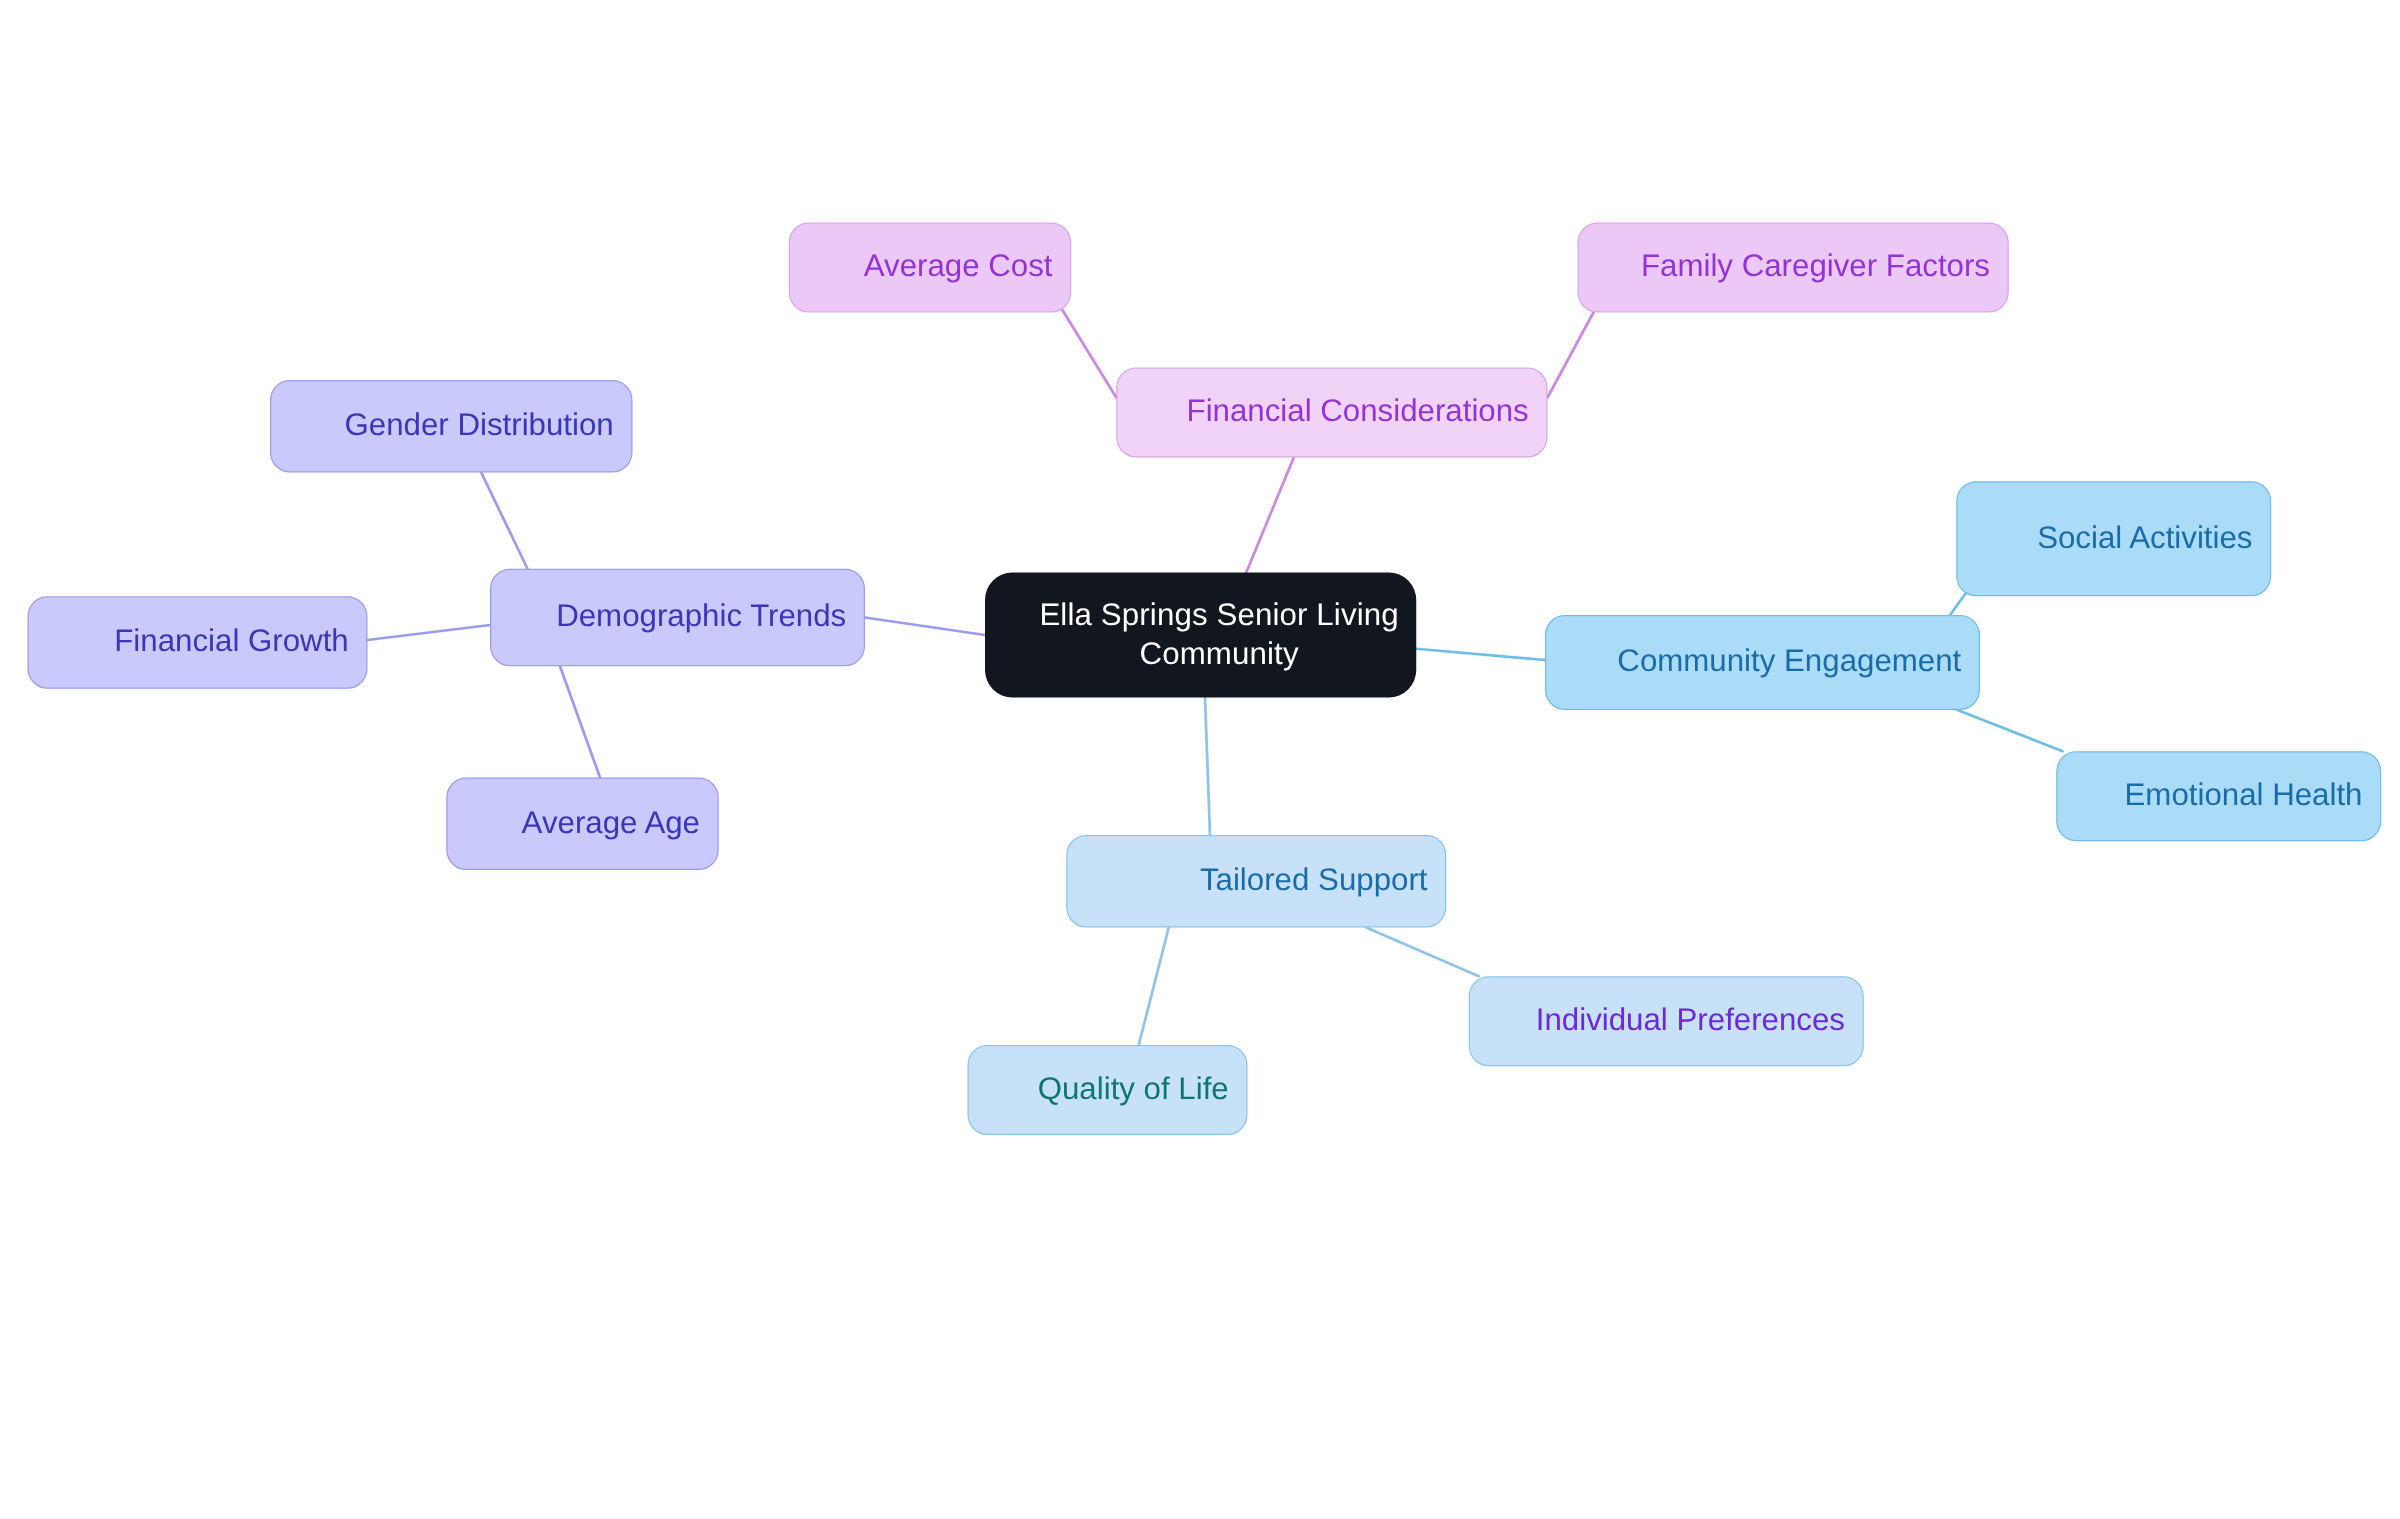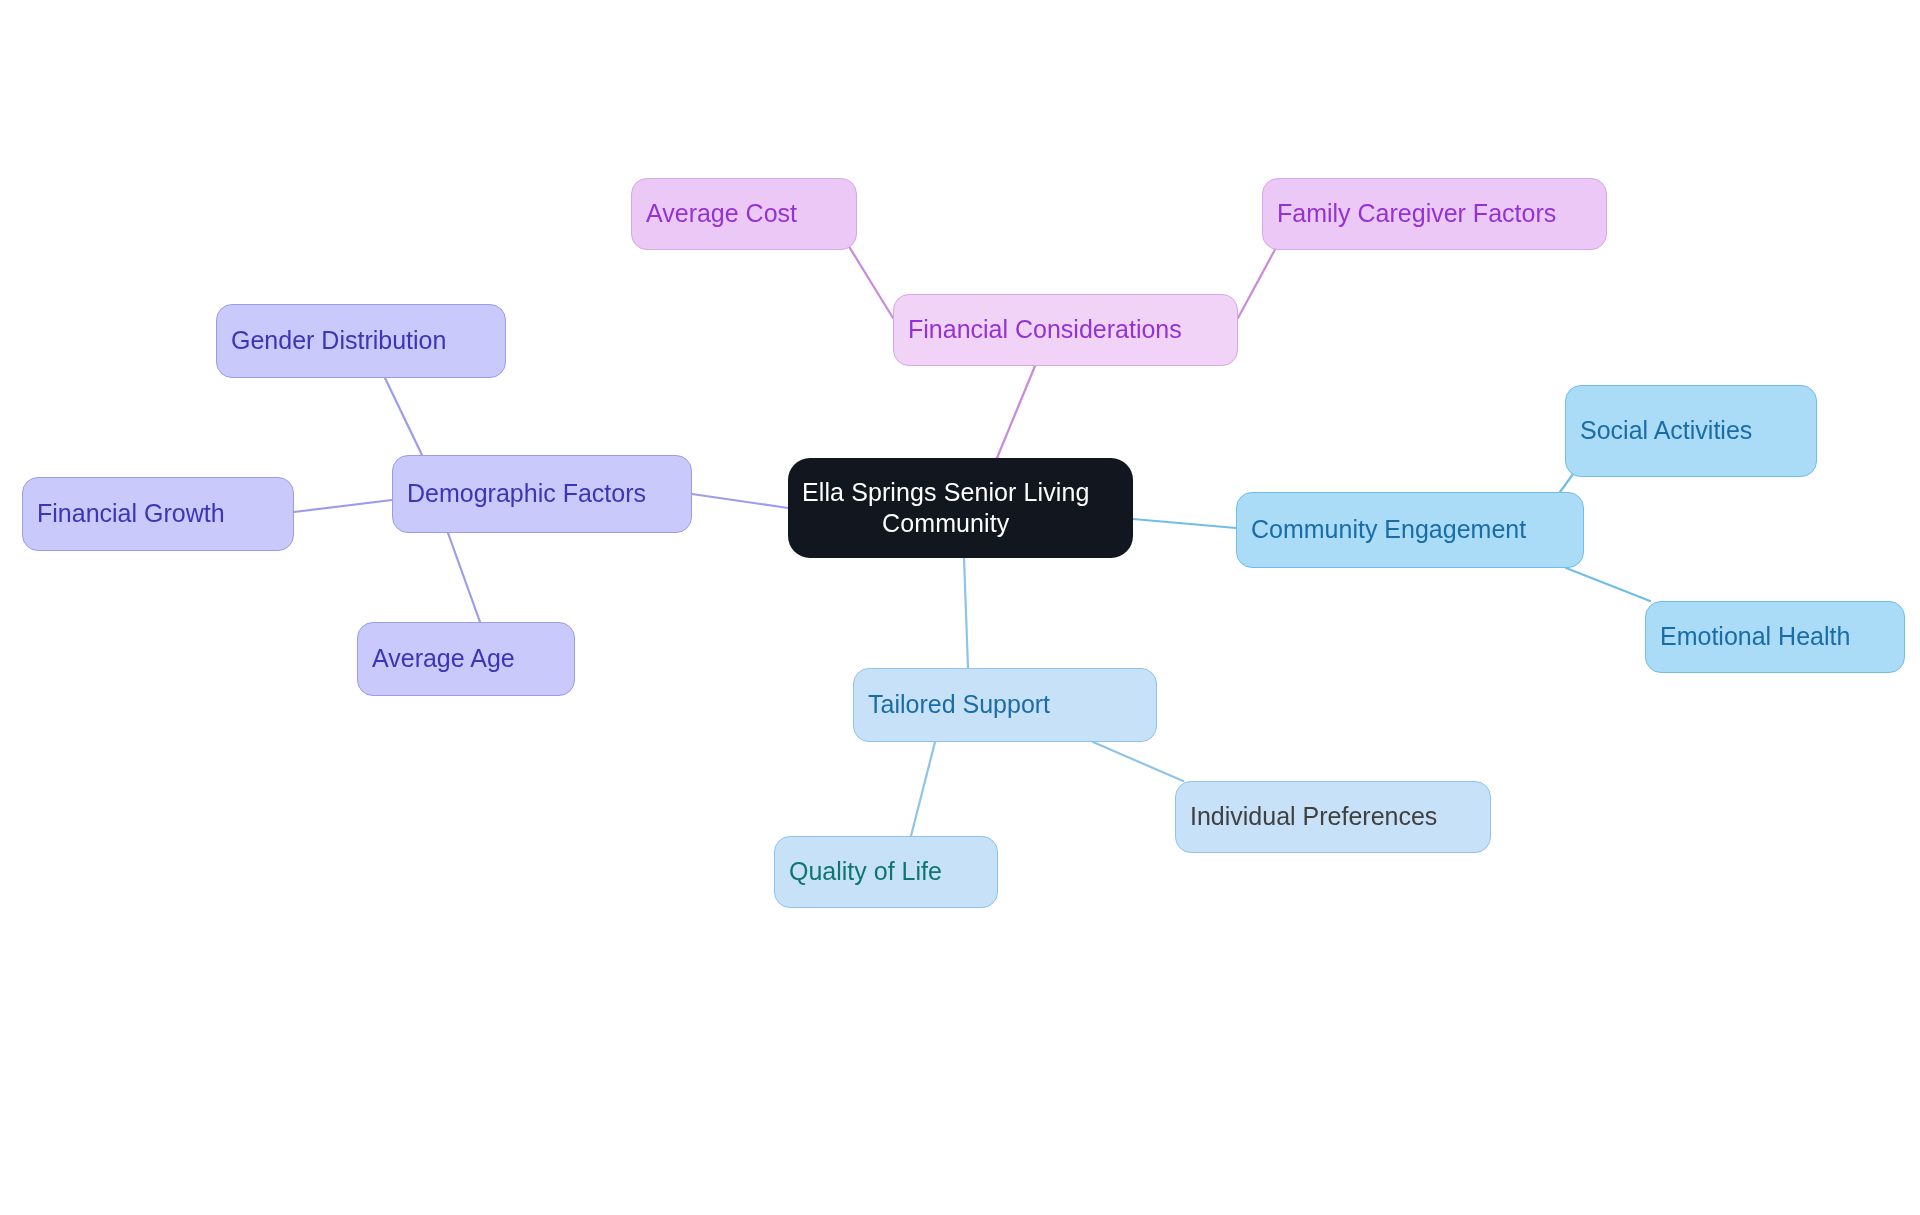--- a/index.html
+++ b/index.html
@@ -28,21 +28,21 @@
     top: 0;
     width: 1920px;
     height: 1215px;
     pointer-events: none;
   }
   .node {
     position: absolute;
     box-sizing: border-box;
     display: flex;
     align-items: center;
-    justify-content: flex-start;
+    justify-content: flex-end;
     text-align: center;
     border-radius: 16px;
     border-width: 1px;
     border-style: solid;
     line-height: 1.25;
     white-space: pre-line;
     padding: 6px 14px;
   }
   .node.root {
     border-radius: 22px;
@@ -92,28 +92,28 @@
       <line x1="1133" y1="519" x2="1236" y2="528" stroke="#72bde8" stroke-width="2.2" stroke-linecap="round"></line>
       <line x1="1560" y1="492" x2="1597" y2="441" stroke="#72bde8" stroke-width="2.2" stroke-linecap="round"></line>
       <line x1="1566" y1="568" x2="1650" y2="601" stroke="#72bde8" stroke-width="2.2" stroke-linecap="round"></line>
       <line x1="964" y1="558" x2="968" y2="668" stroke="#8fc4ea" stroke-width="2.2" stroke-linecap="round"></line>
       <line x1="1093" y1="742" x2="1183" y2="781" stroke="#8fc4ea" stroke-width="2.2" stroke-linecap="round"></line>
       <line x1="935" y1="742" x2="911" y2="836" stroke="#8fc4ea" stroke-width="2.2" stroke-linecap="round"></line>
     </svg>
   <div id="node-layer">
       <div class="node root" style="left: 788px; top: 458px; width: 345px; height: 100px; background: rgb(18, 22, 31); color: rgb(255, 255, 255);"><span>Ella Springs Senior Living
 Community</span></div>
-      <div class="node branch" style="left: 392px; top: 455px; width: 300px; height: 78px; background: rgb(201, 201, 251); color: rgb(59, 54, 184); border-color: rgb(157, 155, 236);"><span>Demographic Factors</span></div>
+      <div class="node branch" style="left: 392px; top: 455px; width: 300px; height: 78px; background: rgb(201, 201, 251); color: rgb(59, 54, 184); border-color: rgb(157, 155, 236);"><span>Demographic Trends</span></div>
       <div class="node leaf" style="left: 216px; top: 304px; width: 290px; height: 74px; background: rgb(201, 201, 251); color: rgb(59, 54, 184); border-color: rgb(157, 155, 236);"><span>Gender Distribution</span></div>
       <div class="node leaf" style="left: 22px; top: 477px; width: 272px; height: 74px; background: rgb(201, 201, 251); color: rgb(59, 54, 184); border-color: rgb(157, 155, 236);"><span>Financial Growth</span></div>
       <div class="node leaf" style="left: 357px; top: 622px; width: 218px; height: 74px; background: rgb(201, 201, 251); color: rgb(59, 54, 184); border-color: rgb(157, 155, 236);"><span>Average Age</span></div>
       <div class="node branch" style="left: 893px; top: 294px; width: 345px; height: 72px; background: rgb(240, 211, 247); color: rgb(147, 51, 214); border-color: rgb(217, 166, 232);"><span>Financial Considerations</span></div>
       <div class="node leaf" style="left: 631px; top: 178px; width: 226px; height: 72px; background: rgb(235, 200, 245); color: rgb(147, 51, 214); border-color: rgb(217, 166, 232);"><span>Average Cost</span></div>
       <div class="node leaf" style="left: 1262px; top: 178px; width: 345px; height: 72px; background: rgb(235, 200, 245); color: rgb(147, 51, 214); border-color: rgb(217, 166, 232);"><span>Family Caregiver Factors</span></div>
       <div class="node branch" style="left: 1236px; top: 492px; width: 348px; height: 76px; background: rgb(170, 220, 248); color: rgb(26, 108, 168); border-color: rgb(114, 189, 232);"><span>Community Engagement</span></div>
       <div class="node leaf" style="left: 1565px; top: 369px; width: 252px; height: 92px; background: rgb(170, 220, 248); color: rgb(26, 108, 168); border-color: rgb(114, 189, 232); margin-top: 16px;"><span>Social Activities</span></div>
       <div class="node leaf" style="left: 1645px; top: 601px; width: 260px; height: 72px; background: rgb(170, 220, 248); color: rgb(26, 108, 168); border-color: rgb(114, 189, 232);"><span>Emotional Health</span></div>
       <div class="node branch" style="left: 853px; top: 668px; width: 304px; height: 74px; background: rgb(199, 226, 248); color: rgb(26, 108, 168); border-color: rgb(143, 196, 234);"><span>Tailored Support</span></div>
-      <div class="node leaf" style="left: 1175px; top: 781px; width: 316px; height: 72px; background: rgb(199, 226, 248); color: #404040; border-color: rgb(143, 196, 234);"><span>Individual Preferences</span></div>
+      <div class="node leaf" style="left: 1175px; top: 781px; width: 316px; height: 72px; background: rgb(199, 226, 248); color: #6d28d9; border-color: rgb(143, 196, 234);"><span>Individual Preferences</span></div>
       <div class="node leaf" style="left: 774px; top: 836px; width: 224px; height: 72px; background: rgb(199, 226, 248); color: #0f766e; border-color: rgb(143, 196, 234);"><span>Quality of Life</span></div>
     </div>
 
 </div>
 
 </body></html>

